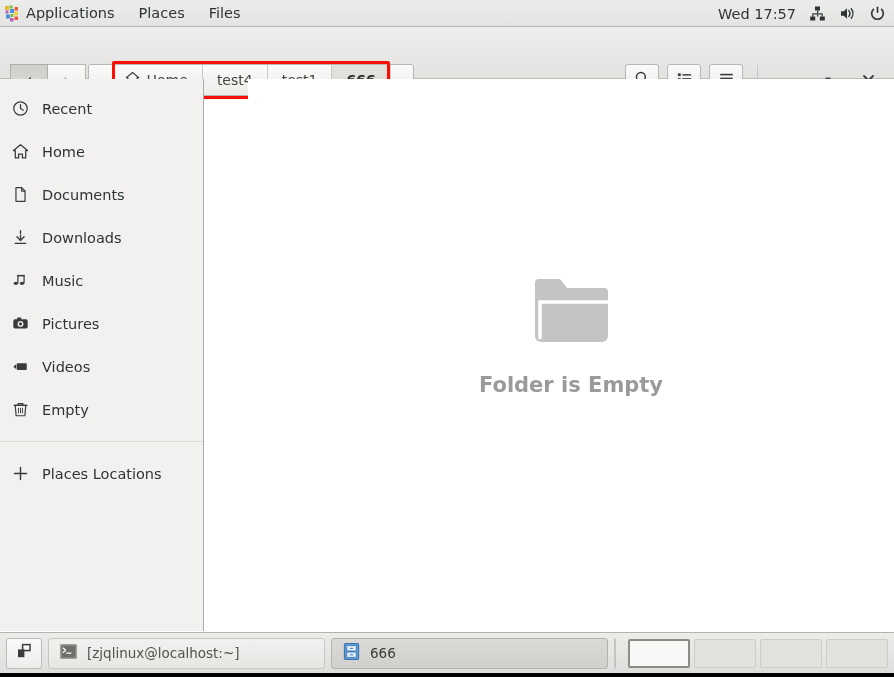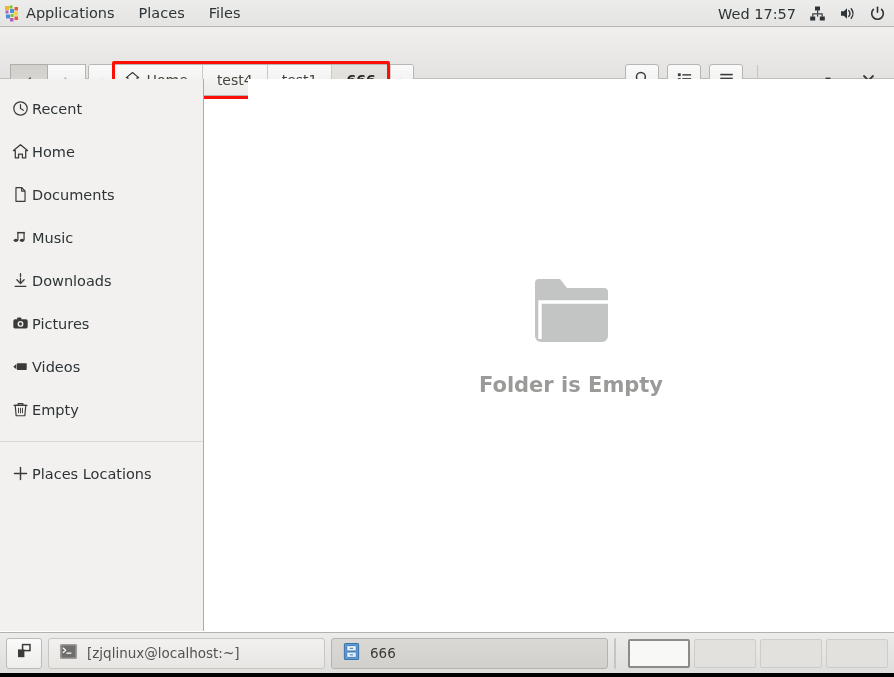--- a/index.html
+++ b/index.html
@@ -128,21 +128,21 @@
     display: flex;
   }
   #sidebar {
     width: 204px; height: 552px;
     background: #f2f1f0;
     border-right: 1px solid #adaba6;
     padding-top: 8px;
   }
   .side-item {
     display: flex; align-items: center;
-    height: 43px; padding-left: 11px; gap: 3px;
+    height: 43px; padding-left: 11px; gap: 13px;
     font-size: 14.5px; color: #2e3436;
   }
   .side-icon {
     width: 18px; height: 18px;
     display: flex; align-items: center; justify-content: center;
     color: #3a3a38; flex: none;
   }
   #side-sep {
     height: 1px; background: #dcdad5; margin: 10px 0 10px 0;
   }
@@ -378,39 +378,39 @@
               <path d="M4.2 1.8h6.1l3.5 3.5v10.9H4.2z" fill="none" stroke="#3a3a38" stroke-width="1.25" stroke-linejoin="round"></path>
               <path d="M10.2 1.9v3.5h3.5" fill="none" stroke="#3a3a38" stroke-width="1.25" stroke-linejoin="round"></path>
             </svg>
           </span>
           <span>Documents</span>
         </div>
 
         <div class="side-item">
           <span class="side-icon">
             <svg width="17" height="17" viewBox="0 0 18 18">
+              <line x1="9" y1="1.8" x2="9" y2="11.2" stroke="#3a3a38" stroke-width="1.4" stroke-linecap="round" stroke-dasharray="3.2 1.8"></line>
+              <path d="M5.2 8.2 9 12.1l3.8-3.9" fill="none" stroke="#3a3a38" stroke-width="1.4" stroke-linecap="round" stroke-linejoin="round"></path>
+              <line x1="3.4" y1="15.3" x2="14.6" y2="15.3" stroke="#3a3a38" stroke-width="1.4" stroke-linecap="round"></line>
+            </svg>
+          </span>
+          <span>Downloads</span>
+        </div>
+
+        <div class="side-item">
+          <span class="side-icon">
+            <svg width="17" height="17" viewBox="0 0 18 18">
               <rect x="5.6" y="3.1" width="1.3" height="8.6" fill="#3a3a38"></rect>
               <rect x="12.1" y="3.1" width="1.3" height="8.6" fill="#3a3a38"></rect>
               <rect x="5.6" y="3.1" width="7.8" height="1.6" fill="#3a3a38"></rect>
               <ellipse cx="4.1" cy="12" rx="2.3" ry="1.8" fill="#3a3a38"></ellipse>
               <ellipse cx="10.6" cy="12" rx="2.3" ry="1.8" fill="#3a3a38"></ellipse>
             </svg>
           </span>
           <span>Music</span>
-        </div>
-
-        <div class="side-item">
-          <span class="side-icon">
-            <svg width="17" height="17" viewBox="0 0 18 18">
-              <line x1="9" y1="1.8" x2="9" y2="11.2" stroke="#3a3a38" stroke-width="1.4" stroke-linecap="round" stroke-dasharray="3.2 1.8"></line>
-              <path d="M5.2 8.2 9 12.1l3.8-3.9" fill="none" stroke="#3a3a38" stroke-width="1.4" stroke-linecap="round" stroke-linejoin="round"></path>
-              <line x1="3.4" y1="15.3" x2="14.6" y2="15.3" stroke="#3a3a38" stroke-width="1.4" stroke-linecap="round"></line>
-            </svg>
-          </span>
-          <span>Downloads</span>
         </div>
 
         <div class="side-item">
           <span class="side-icon">
             <svg width="17" height="17" viewBox="0 0 18 18">
               <rect x="1.4" y="4.6" width="15.2" height="9.6" rx="1.8" fill="#3a3a38"></rect>
               <rect x="5.4" y="2.6" width="4.4" height="2.6" rx="0.8" fill="#3a3a38"></rect>
               <circle cx="9" cy="9.4" r="3.1" fill="#f2f1f0"></circle>
               <circle cx="9" cy="9.4" r="1.6" fill="#3a3a38"></circle>
             </svg>

